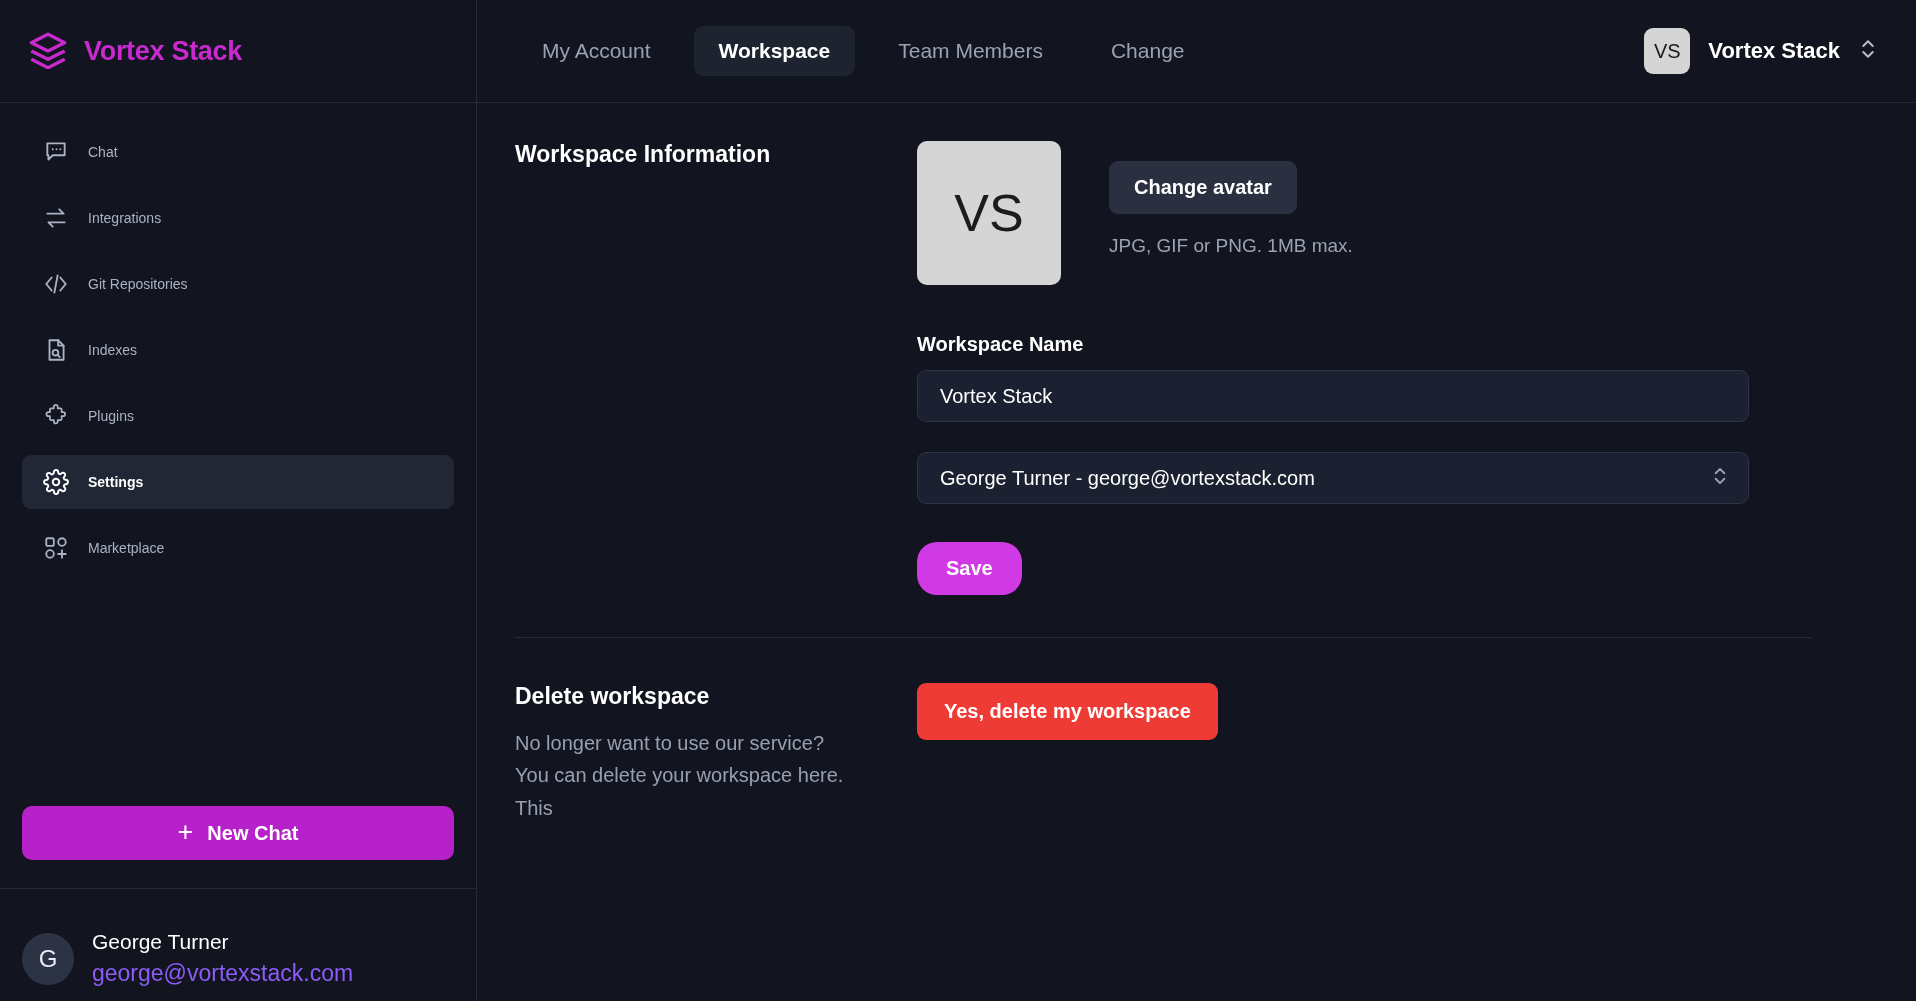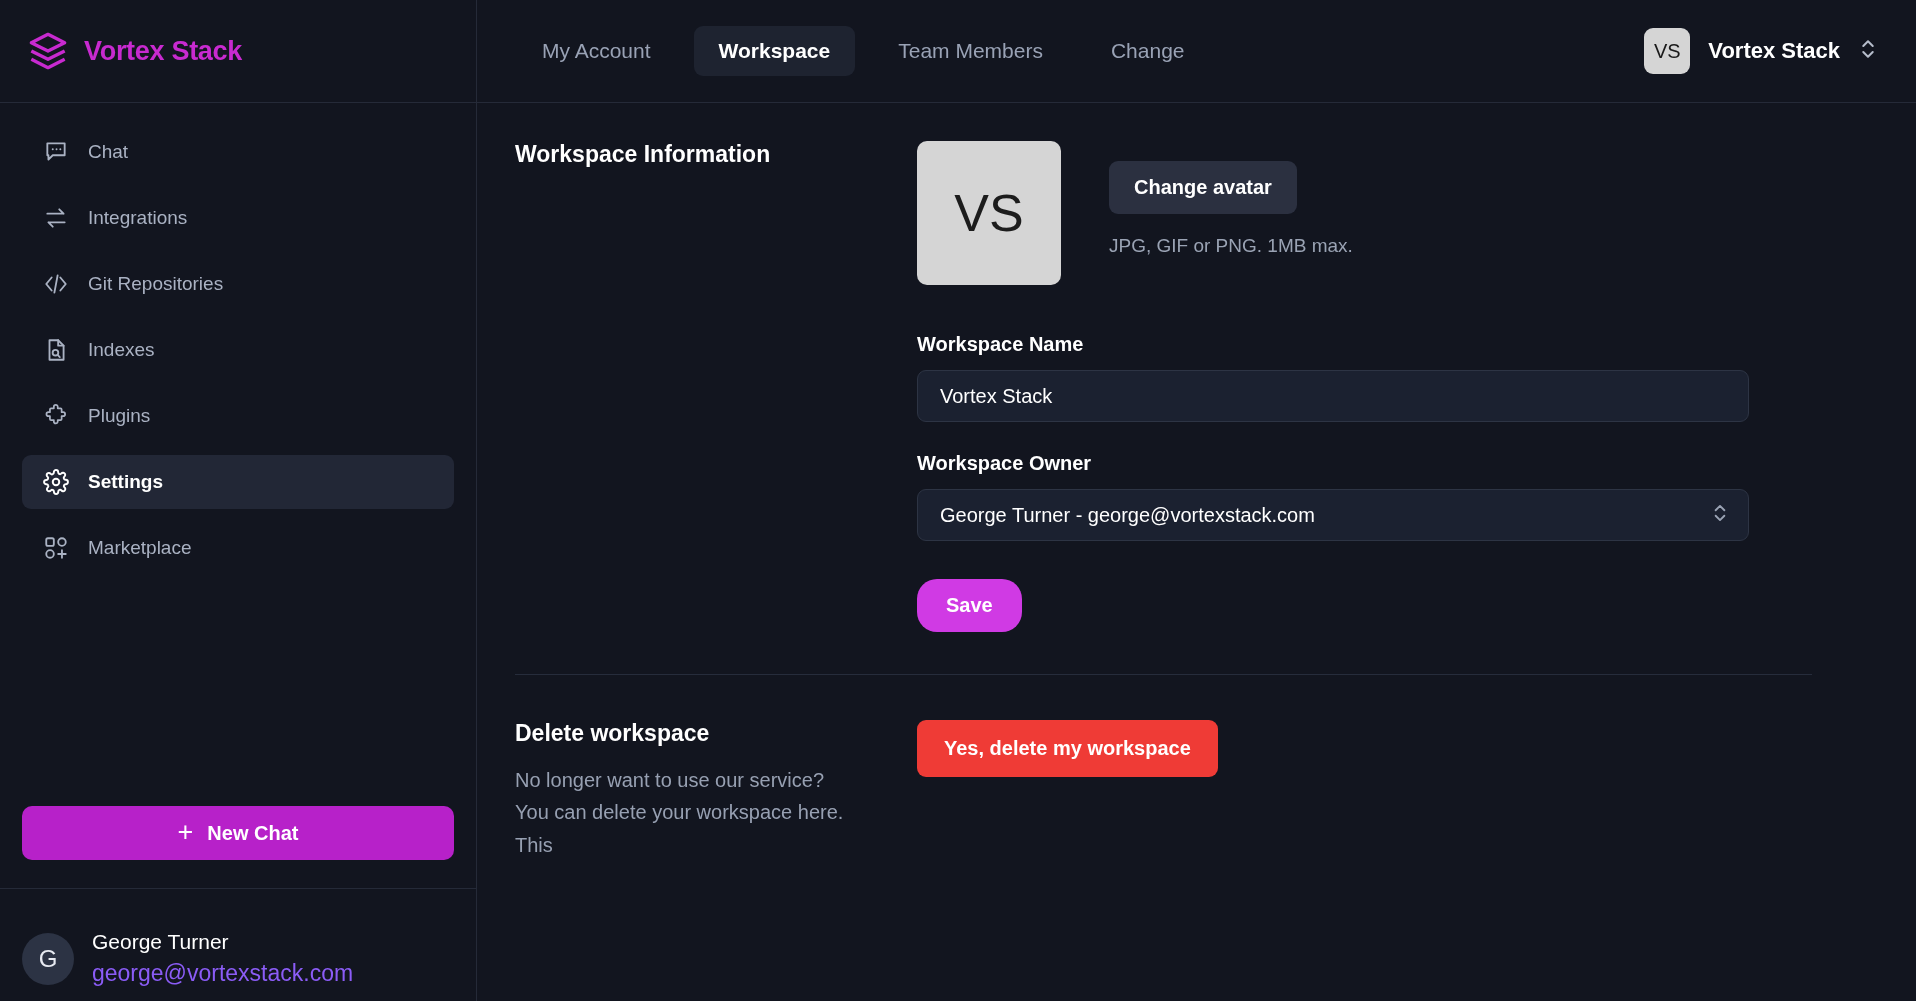--- a/index.html
+++ b/index.html
@@ -34,21 +34,21 @@
   .nav { padding: 22px 22px 0 22px; }
   .nav-item {
     display: flex; align-items: center; gap: 19px;
     height: 54px; padding: 0 20px;
     border-radius: 10px; cursor: pointer;
     margin-bottom: 12px;
   }
   .nav-item .ico { width: 27px; height: 27px; flex: 0 0 27px;
     display: flex; align-items: center; justify-content: center; }
   .nav-item .ico svg { display:block; }
-  .nav-label { font-size: 19px; color: #aab2c3; font-weight: 400; }
+  .nav-label { font-size: 14px; color: #aab2c3; font-weight: 400; }
   .nav-item.active { background: #222736; border-radius: 9px; }
   .nav-item.active .nav-label { color: #ffffff; font-weight: 700; }
   .nav-item.active .ico svg { stroke: #ffffff; }
 
   .sidebar-spacer { flex: 1 1 auto; }
 
   .new-chat {
     margin: 0 22px 28px 22px;
     height: 54px;
     background: #b721c9;
@@ -325,21 +325,20 @@
               <div class="avatar-hint">JPG, GIF or PNG. 1MB max.</div>
             </div>
           </div>
 
           <div class="field">
             <div class="field-label">Workspace Name</div>
             <input class="field-control" type="text" value="Vortex Stack" style="">
           </div>
 
           <div class="field">
-            <div class="field-label">Workspace Owner</div>
             <div class="select-wrap">
               <div class="field-control">George Turner - george@vortexstack.com</div>
               <span class="chev">
                 <svg width="18" height="24" viewBox="0 0 16 22" fill="none" stroke="#9aa3b4" stroke-width="1.7" stroke-linecap="round" stroke-linejoin="round">
                   <path d="M4 8.5 L8 4.5 L12 8.5"></path>
                   <path d="M4 13.5 L8 17.5 L12 13.5"></path>
                 </svg>
               </span>
             </div>
           </div>

